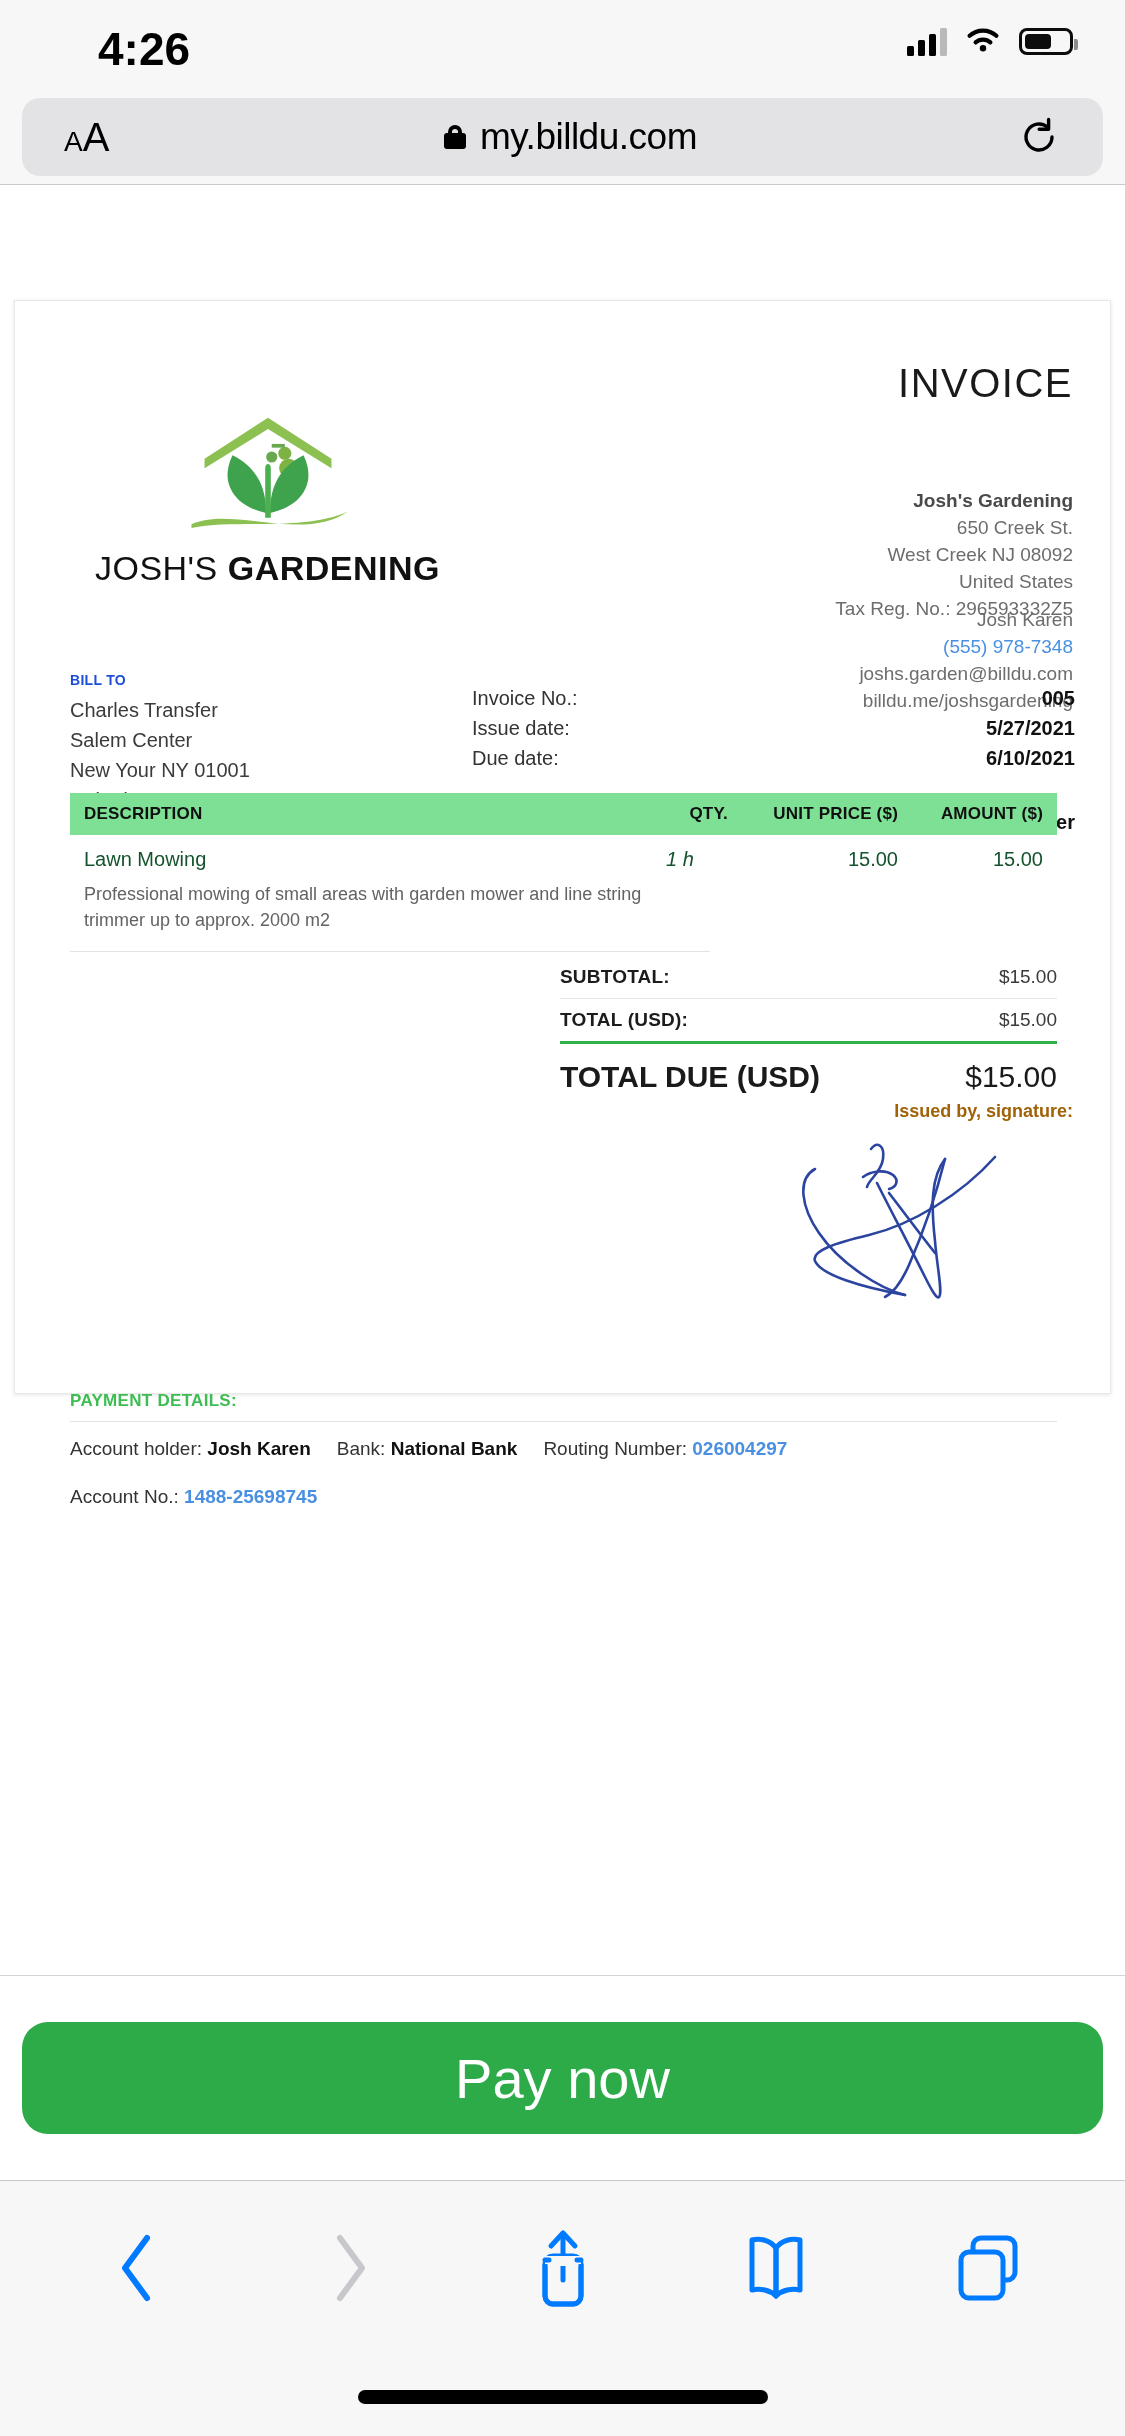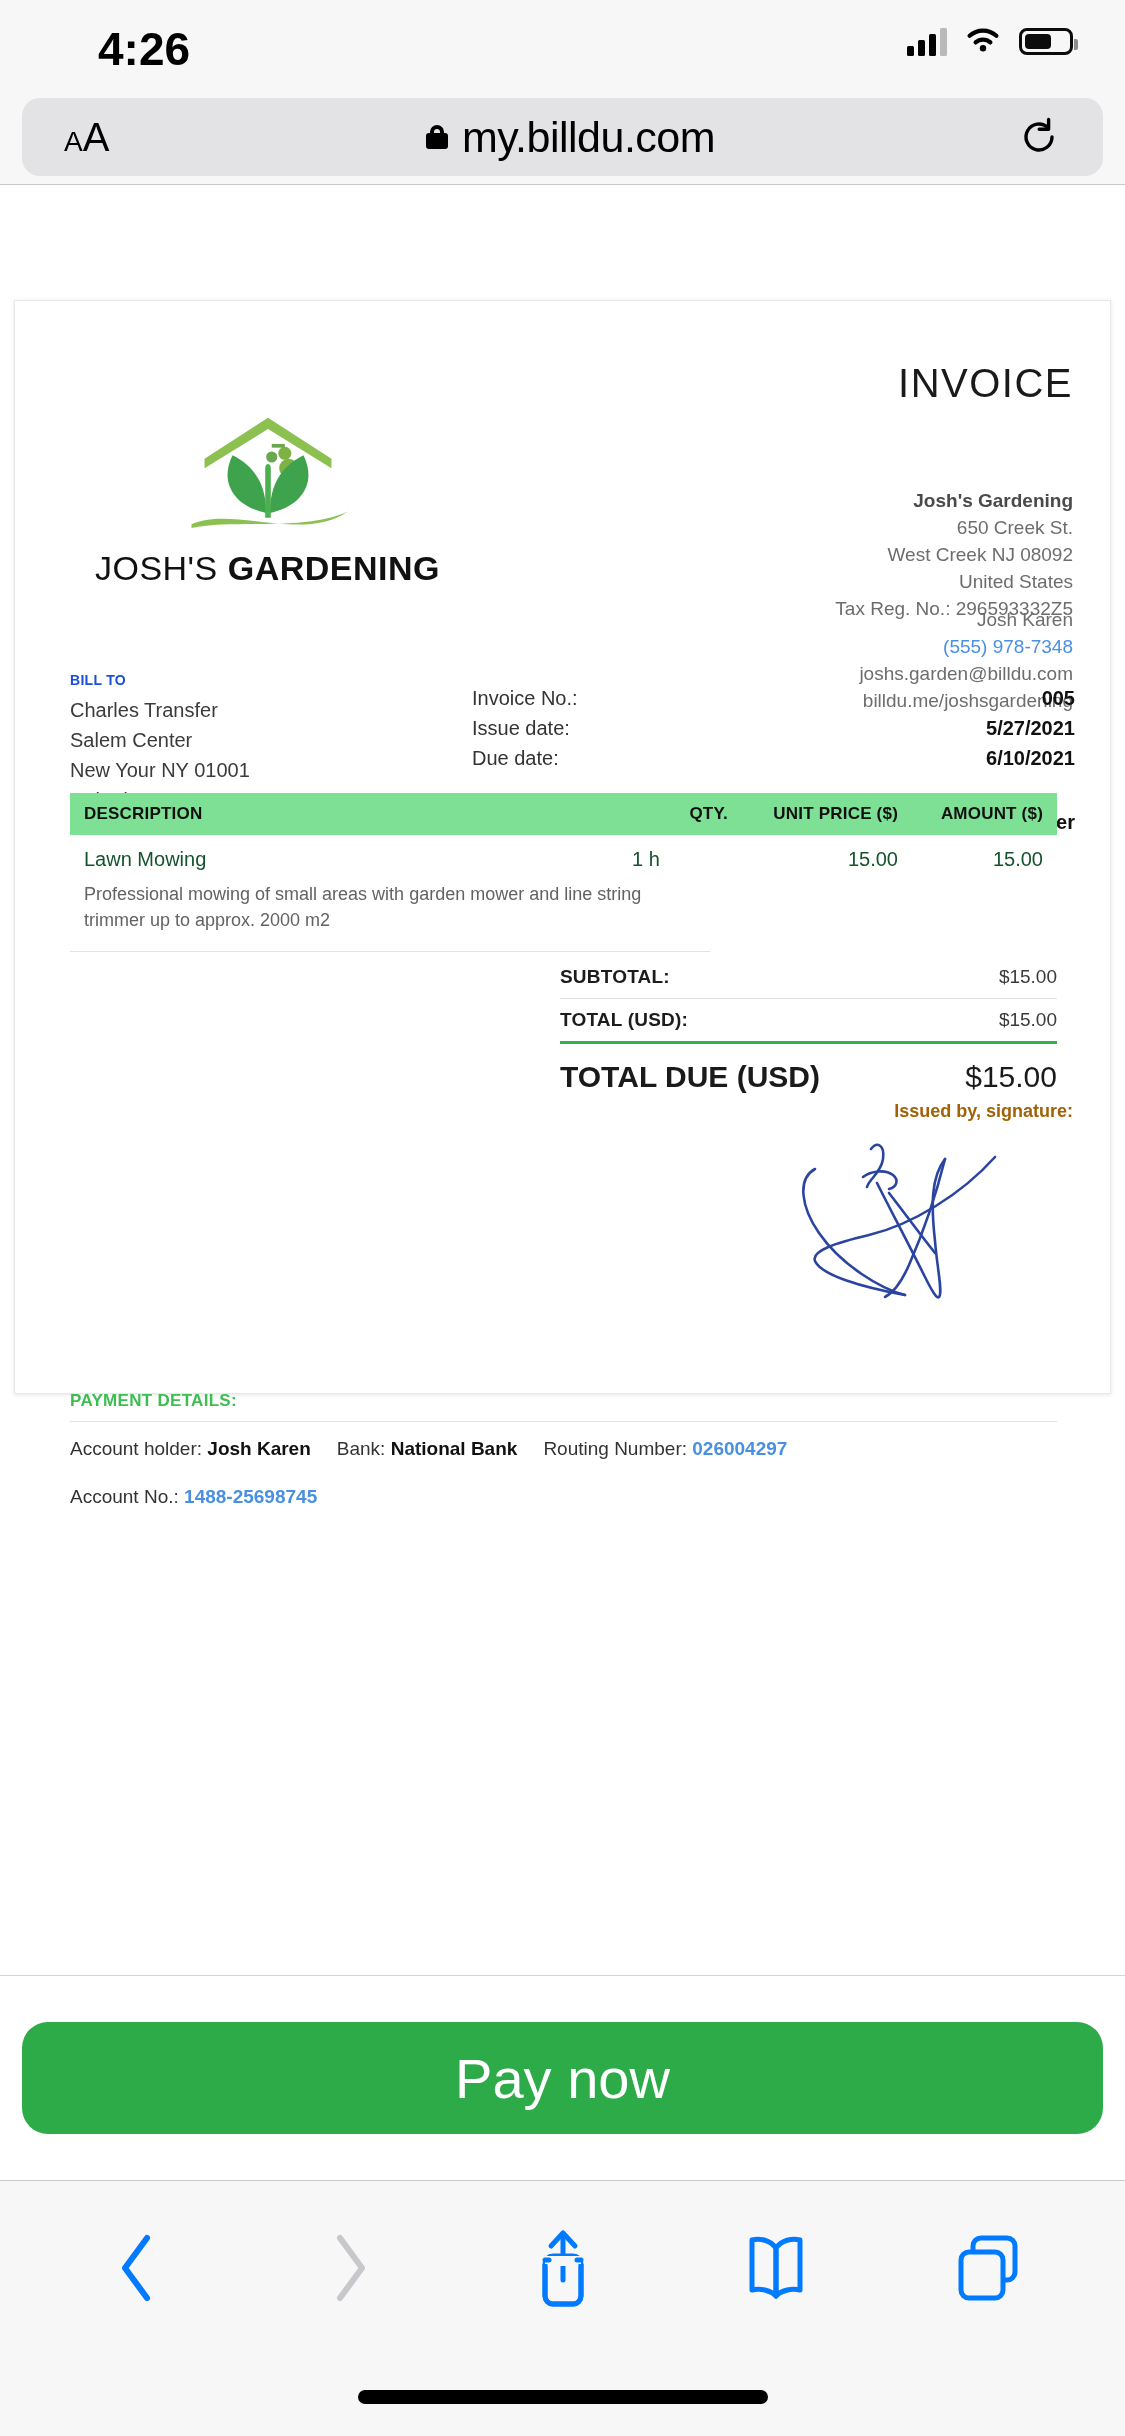--- a/index.html
+++ b/index.html
@@ -65,21 +65,21 @@
   }
   .lock-icon .body {
     position:absolute; bottom:0; left:0; width:22px; height:16px;
     background:#000; border-radius:3px;
   }
   .lock-icon .shackle {
     position:absolute; top:0; left:4px; width:14px; height:13px;
     border:4px solid #000; border-bottom:none;
     border-radius:7px 7px 0 0;
   }
-  .url-text { font-size:43px; color:#000; letter-spacing:-0.5px; }
+  .url-text { font-size:37px; color:#000; letter-spacing:-0.5px; }
   .reload-btn {
     position:absolute; right:44px; top:50%; transform:translateY(-50%);
     width:40px; height:40px;
   }
 
   
   .page {
     position:absolute; top:186px; left:0; width:1125px; height:1789px;
     background:#ffffff;
   }
@@ -138,21 +138,21 @@
     background:#7ee094; display:flex; align-items:center;
     height:42px; padding:0 14px; font-size:17px; font-weight:700;
     color:#101010; letter-spacing:.2px;
   }
   .th-desc { flex:1; text-align:left; }
   .th-qty  { width:96px; text-align:right; }
   .th-unit { width:170px; text-align:right; }
   .th-amt  { width:145px; text-align:right; }
   .trow { display:flex; padding:13px 14px 0; font-size:20px; color:#14532d; }
   .td-desc { flex:1; }
-  .td-qty  { width:96px; text-align:left; }
+  .td-qty  { width:96px; text-align:center;font-style:italic; }
   .td-unit { width:170px; text-align:right; }
   .td-amt  { width:145px; text-align:right; }
   .item-note {
     padding:10px 14px 18px; font-size:18px; line-height:26px; color:#636363;
     max-width:640px; border-bottom:1px solid #e3e3e3;
   }
 
   
   .totals { position:absolute; left:545px; top:655px; width:497px; font-size:19px; }
   .tot-row { display:flex; justify-content:space-between; padding:10px 0; }

